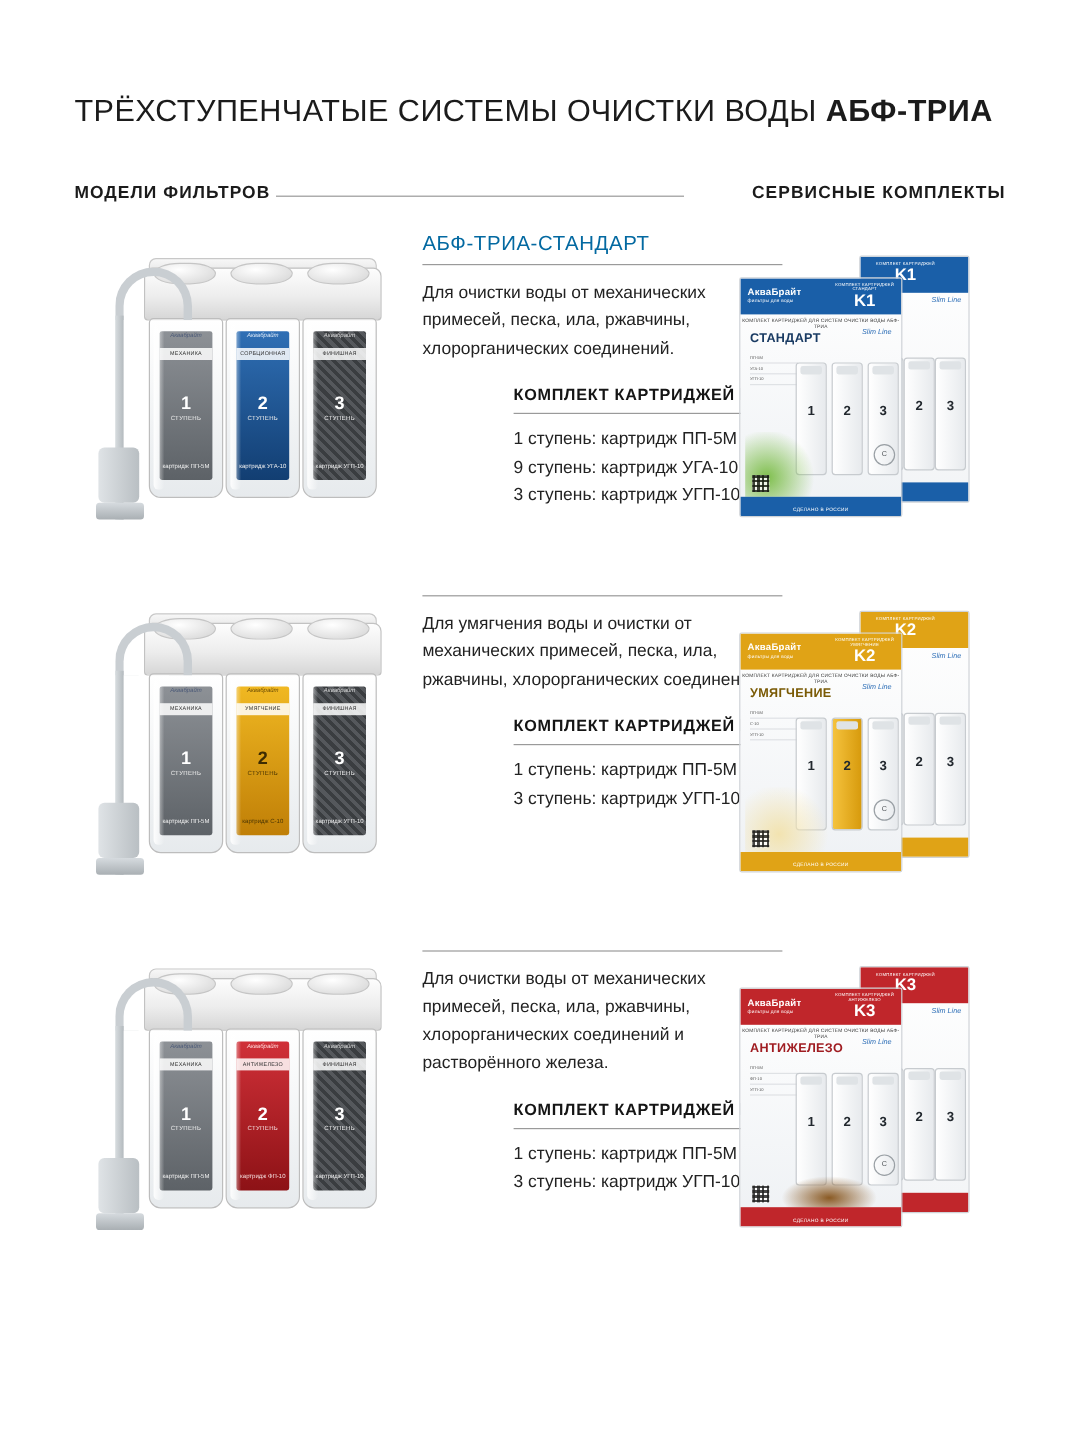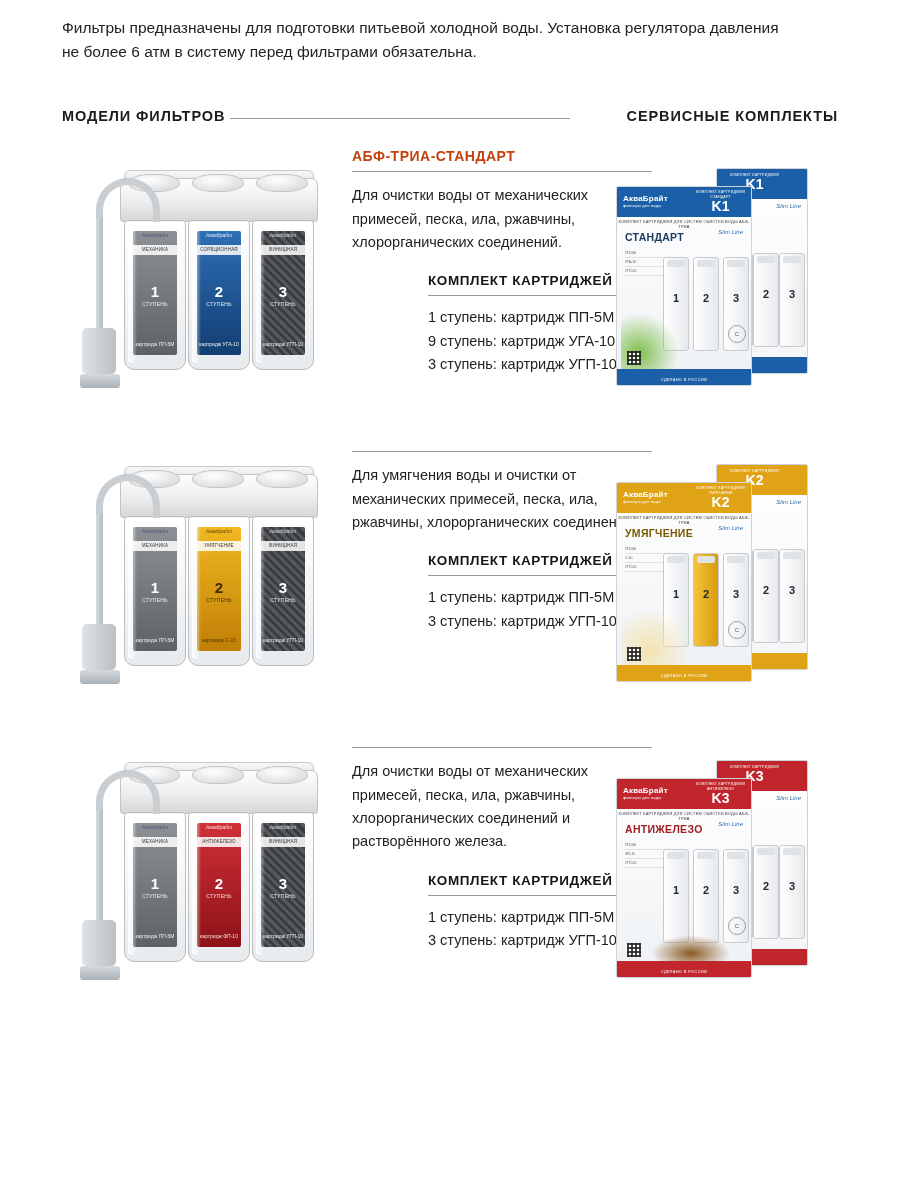--- a/index.html
+++ b/index.html
@@ -84,24 +84,24 @@
     width: 260px;
     height: 262px;
   }
   .text-col {
     position: absolute;
     left: 290px;
     top: 4px;
     width: 300px;
   }
   .model-name {
-    font-size: 14px;
-    font-weight: 700;
+    font-size: 17px;
+    font-weight: 400;
     letter-spacing: 0.5px;
-    color: #c2410c;
+    color: #0369a1;
     white-space: nowrap;
   }
   .model-rule {
     height: 1px;
     background: #9a9a9a;
     margin-top: 7px;
     width: 300px;
   }
   .model-desc {
     margin-top: 12px;
@@ -464,22 +464,22 @@
       repeating-linear-gradient(0deg,#2b2b2b 0 2px,#fff 2px 4px);
     background-blend-mode: multiply;
     opacity: 0.85;
   }
 </style>
 </head>
 <body>
 
 <div class="page">
 
-
-  <p class="subtitle">Фильтры предназначены для подготовки питьевой холодной воды. Установка регулятора давления не более 6 атм в систему перед фильтрами обязательна.</p>
+  <h1 class="title"><span>ТРЁХСТУПЕНЧАТЫЕ СИСТЕМЫ ОЧИСТКИ ВОДЫ </span><span class="strong">АБФ-ТРИА</span></h1>
+
 
   <div class="col-heads">
     <div class="col-head left">МОДЕЛИ ФИЛЬТРОВ</div>
     <div class="rule left"></div>
     <div class="col-head right">СЕРВИСНЫЕ КОМПЛЕКТЫ</div>
   </div>
 
   <div class="block">
 
     <div class="filter-art">

